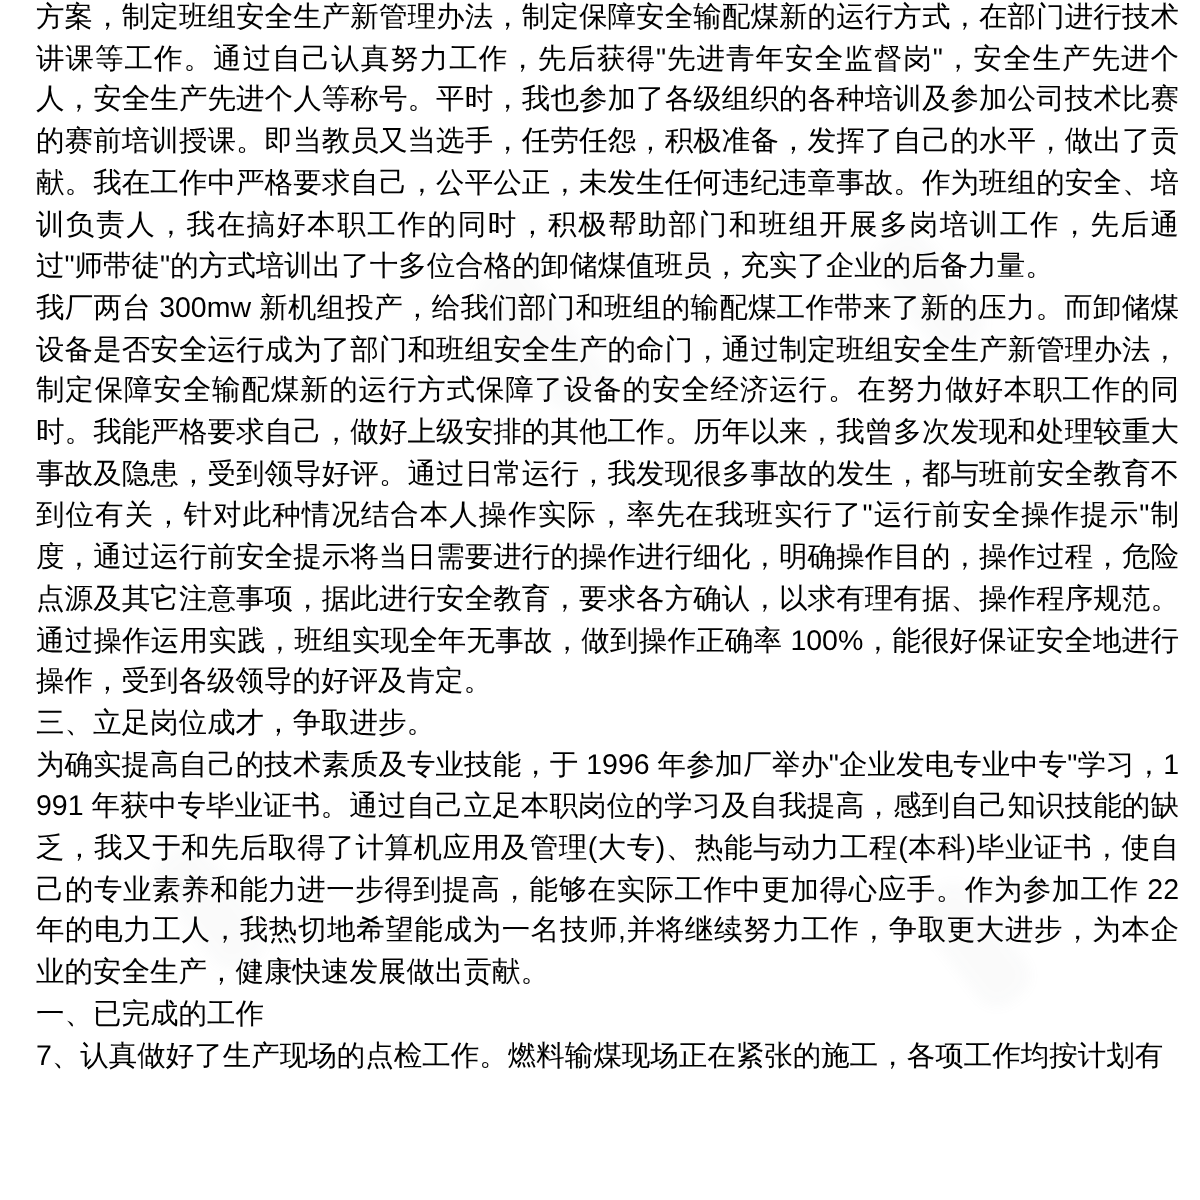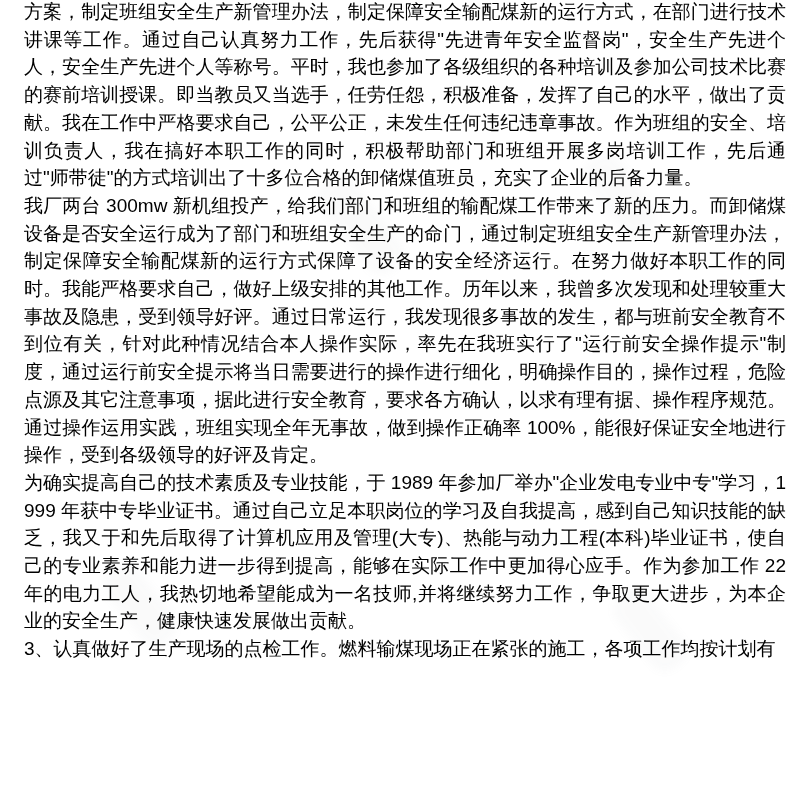--- a/index.html
+++ b/index.html
@@ -51,15 +51,17 @@
 <body>
 
 <div class="smudge s1"></div>
 <div class="smudge s2"></div>
 <div class="smudge s3"></div>
 <div class="smudge s4"></div>
 
 <div class="page">
   <p>方案，制定班组安全生产新管理办法，制定保障安全输配煤新的运行方式，在部门进行技术讲课等工作。通过自己认真努力工作，先后获得"先进青年安全监督岗"，安全生产先进个人，安全生产先进个人等称号。平时，我也参加了各级组织的各种培训及参加公司技术比赛的赛前培训授课。即当教员又当选手，任劳任怨，积极准备，发挥了自己的水平，做出了贡献。我在工作中严格要求自己，公平公正，未发生任何违纪违章事故。作为班组的安全、培训负责人，我在搞好本职工作的同时，积极帮助部门和班组开展多岗培训工作，先后通过"师带徒"的方式培训出了十多位合格的卸储煤值班员，充实了企业的后备力量。</p>
   <p>我厂两台 300mw 新机组投产，给我们部门和班组的输配煤工作带来了新的压力。而卸储煤设备是否安全运行成为了部门和班组安全生产的命门，通过制定班组安全生产新管理办法，制定保障安全输配煤新的运行方式保障了设备的安全经济运行。在努力做好本职工作的同时。我能严格要求自己，做好上级安排的其他工作。历年以来，我曾多次发现和处理较重大事故及隐患，受到领导好评。通过日常运行，我发现很多事故的发生，都与班前安全教育不到位有关，针对此种情况结合本人操作实际，率先在我班实行了"运行前安全操作提示"制度，通过运行前安全提示将当日需要进行的操作进行细化，明确操作目的，操作过程，危险点源及其它注意事项，据此进行安全教育，要求各方确认，以求有理有据、操作程序规范。通过操作运用实践，班组实现全年无事故，做到操作正确率 100%，能很好保证安全地进行操作，受到各级领导的好评及肯定。</p>
-  <p>为确实提高自己的技术素质及专业技能，于 1989 年参加厂举办"企业发电专业中专"学习，1999 年获中专毕业证书。通过自己立足本职岗位的学习及自我提高，感到自己知识技能的缺乏，我又于和先后取得了计算机应用及管理(大专)、热能与动力工程(本科)毕业证书，使自己的专业素养和能力进一步得到提高，能够在实际工作中更加得心应手。作为参加工作 22年的电力工人，我热切地希望能成为一名技师,并将继续努力工作，争取更大进步，为本企业的安全生产，健康快速发展做出贡献。</p>
-  <p>3、认真做好了生产现场的点检工作。燃料输煤现场正在紧张的施工，各项工作均按计划有</p>
+  <p>三、立足岗位成才，争取进步。</p>
+  <p>为确实提高自己的技术素质及专业技能，于 1996 年参加厂举办"企业发电专业中专"学习，1991 年获中专毕业证书。通过自己立足本职岗位的学习及自我提高，感到自己知识技能的缺乏，我又于和先后取得了计算机应用及管理(大专)、热能与动力工程(本科)毕业证书，使自己的专业素养和能力进一步得到提高，能够在实际工作中更加得心应手。作为参加工作 22年的电力工人，我热切地希望能成为一名技师,并将继续努力工作，争取更大进步，为本企业的安全生产，健康快速发展做出贡献。</p>
+  <p>一、已完成的工作</p>
+  <p>7、认真做好了生产现场的点检工作。燃料输煤现场正在紧张的施工，各项工作均按计划有</p>
 </div>
 
 </body></html>

